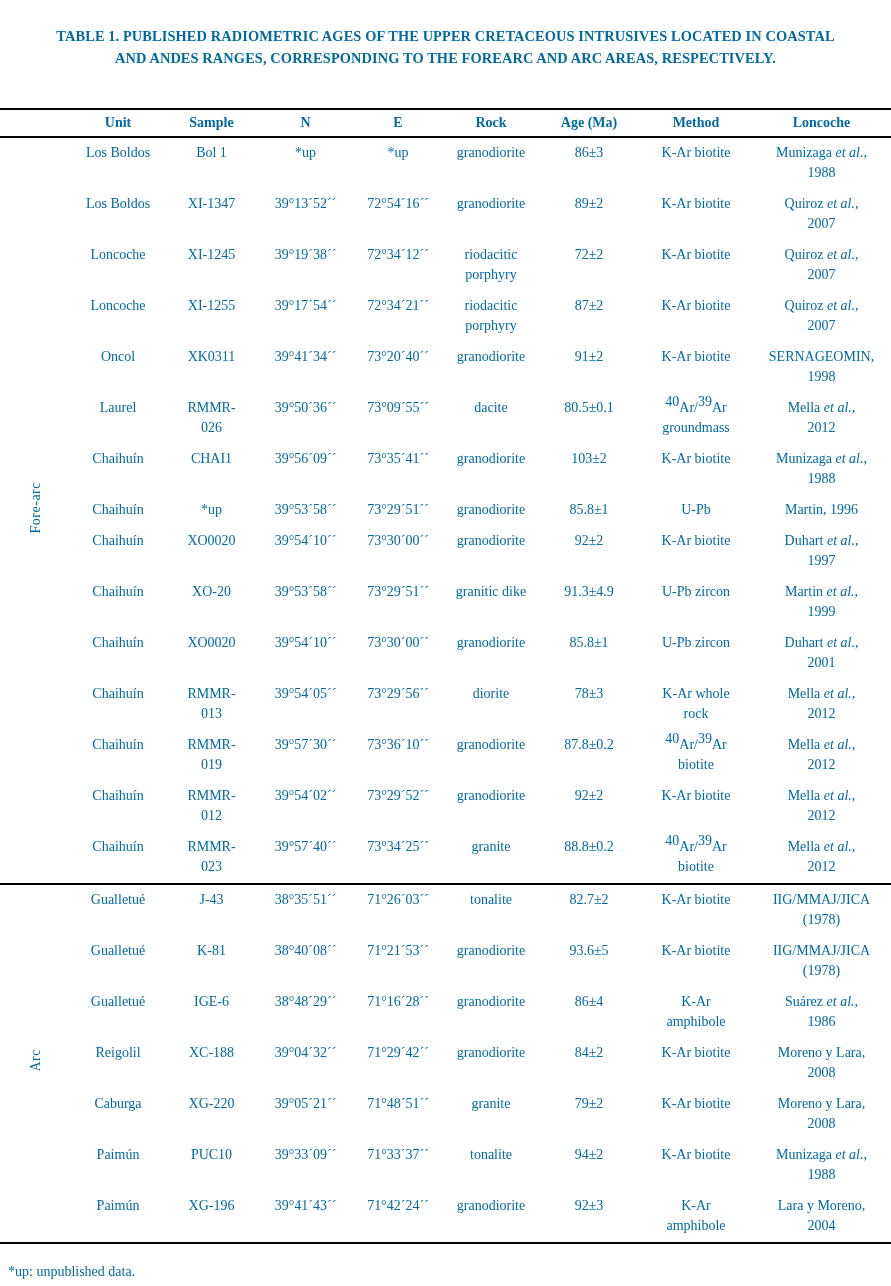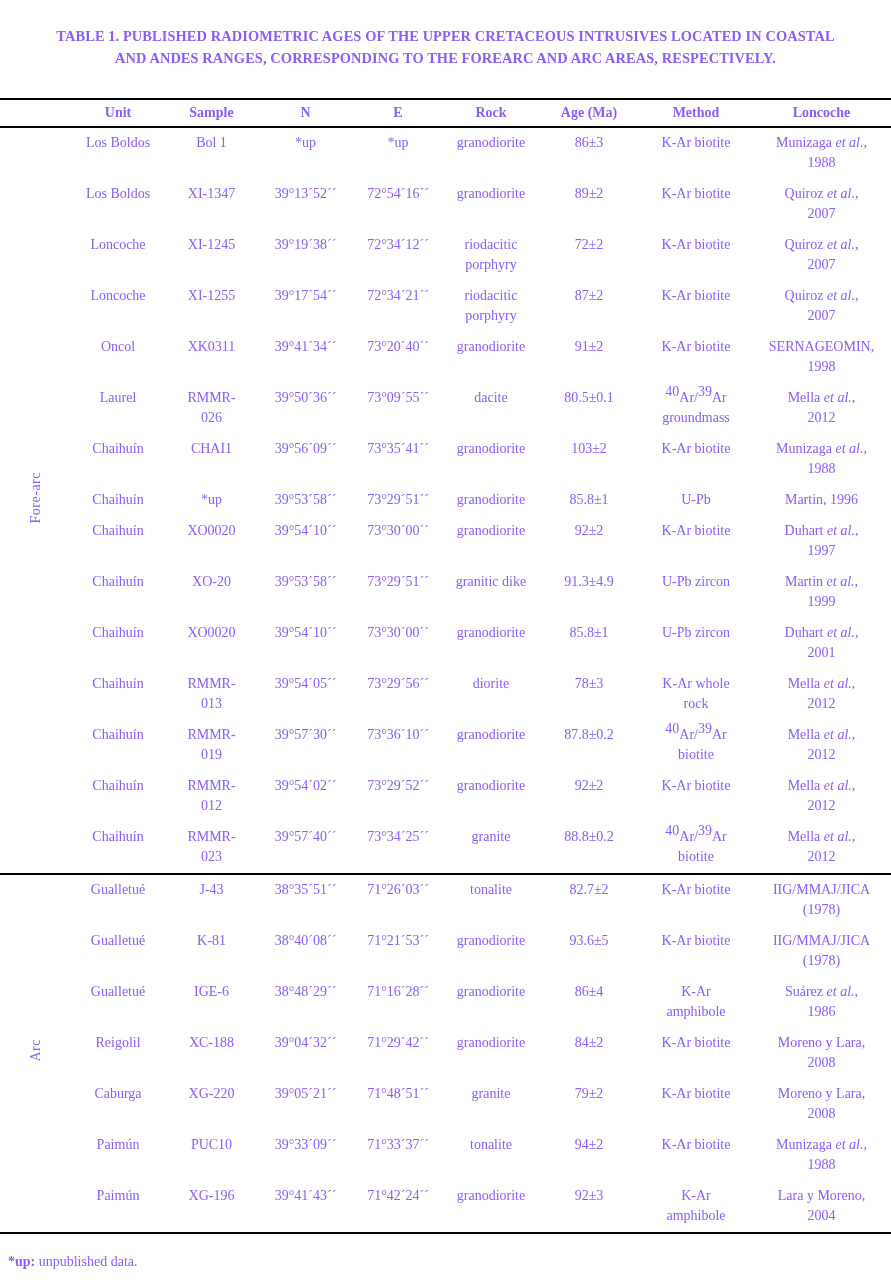--- a/index.html
+++ b/index.html
@@ -5,40 +5,40 @@
   html, body {
     margin: 0;
     padding: 0;
     background: #ffffff;
   }
   .page {
     position: relative;
     width: 891px;
     height: 1286px;
     background: #ffffff;
-    color: #8b5cf6;
+    color: #0369a1;
     font-family: "Liberation Serif", "DejaVu Serif", serif;
     overflow: hidden;
     box-sizing: border-box;
   }
   .title-block {
     padding-top: 25px;
     text-align: center;
     font-weight: bold;
     font-size: 14.4px;
     line-height: 22px;
     letter-spacing: 0.1px;
   }
   .title-line { white-space: nowrap; }
 
   table.data-table {
     width: 891px;
     table-layout: fixed;
     border-collapse: collapse;
-    margin-top: 29px;
+    margin-top: 39px;
     border-top: 2px solid #000;
     border-bottom: 2px solid #000;
   }
   thead tr { border-bottom: 2px solid #000; }
   tbody.section-divider { border-bottom: 2px solid #000; }
 
   th {
     font-weight: bold;
     font-size: 14px;
     line-height: 16px;
@@ -74,21 +74,21 @@
     vertical-align: super;
   }
   em { font-style: italic; }
 
   .footnote {
     margin-top: 19px;
     padding-left: 8px;
     font-size: 14px;
     line-height: 18px;
   }
-  .footnote .fn-bold { font-weight: bold; }
+  .footnote .fn-bold { font-weight: normal; }
 </style>
 </head>
 <body>
 
 <div class="page">
 
   <div class="title-block">
     <div class="title-line">TABLE 1. PUBLISHED RADIOMETRIC AGES OF THE UPPER CRETACEOUS INTRUSIVES LOCATED IN COASTAL</div>
     <div class="title-line">AND ANDES RANGES, CORRESPONDING TO THE FOREARC AND ARC AREAS, RESPECTIVELY.</div>
   </div>

